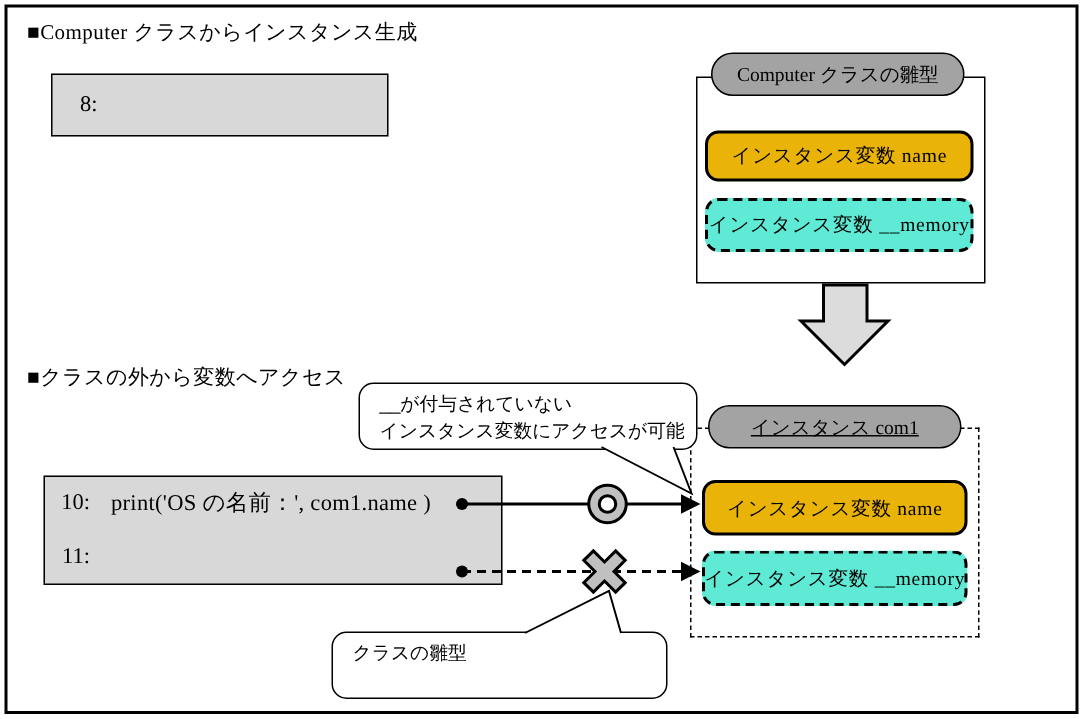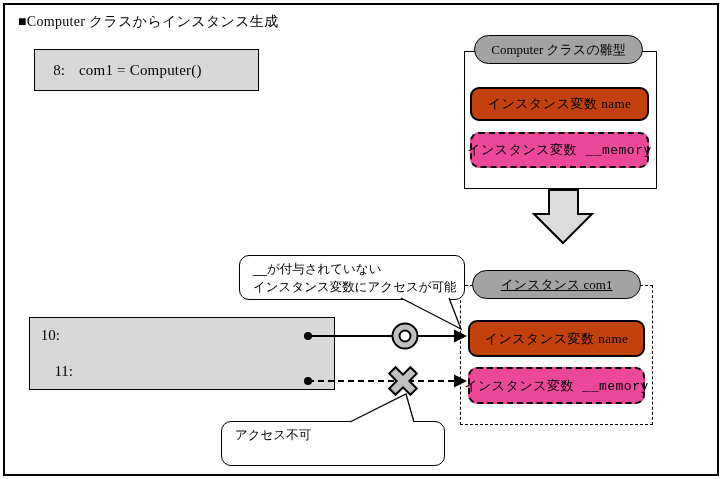--- a/index.html
+++ b/index.html
@@ -7,66 +7,67 @@
   .canvas{position:absolute;left:3px;top:3px;width:712px;height:469px;border:2px solid #000;background:#fff;}
   .abs{position:absolute;box-sizing:border-box;}
   .heading{font-size:14px;color:#000;white-space:nowrap;font-family:"Liberation Serif",sans-serif;letter-spacing:.3px;}
   .codebox{background:#d8d8d8;border:1px solid #000;font-family:"Liberation Serif",serif;font-size:15px;color:#000;}
   .code-row{display:flex;align-items:center;white-space:nowrap;}
   .code-no{width:30px;text-align:right;}
   .code-txt{margin-left:14px;letter-spacing:.2px;}
   .pill{background:#a3a3a3;border:1.5px solid #000;border-radius:15px;display:flex;align-items:center;justify-content:center;font-size:13px;font-family:"Liberation Serif",sans-serif;white-space:nowrap;z-index:3;}
   .frame{background:#fff;border:1.5px solid #000;z-index:1;}
   .frame-dashed{background:transparent;border:1.3px dashed #000;z-index:1;}
-  .varbox{border:2px solid #000;border-radius:9px;display:flex;align-items:center;justify-content:center;font-size:13px;font-family:"Liberation Serif",sans-serif;white-space:nowrap;z-index:2;background:#c2410c;letter-spacing:.5px;}
-  .varbox.private{border-style:dashed;background:#ec4899;font-family:Liberation Mono, monospace;}
+  .varbox{border:2px solid #000;border-radius:9px;display:flex;align-items:center;justify-content:center;font-size:13px;font-family:"Liberation Serif",sans-serif;white-space:nowrap;z-index:2;background:#eab308;letter-spacing:.5px;}
+  .varbox.private{border-style:dashed;background:#5eead4;}
   .callout{background:#fff;border:1.3px solid #000;border-radius:10px;font-size:12.5px;line-height:18px;padding:4px 0 16px 13px;z-index:4;white-space:nowrap;}
   svg.overlay{position:absolute;left:0;top:0;z-index:5;pointer-events:none;}
 </style>
 </head>
 <body>
 
 <div class="canvas">
 
   <div class="abs heading" style="left:13px;top:8px;">■Computer クラスからインスタンス生成</div>
 
   <div class="abs codebox" style="left:29px;top:44px;width:225px;height:42px;display:flex;align-items:center;">
     <div class="code-row">
       <span class="code-no">8:</span>
-      <span class="code-txt">com1 = Computer()</span>
     </div>
   </div>
 
   <div class="abs frame" style="left:459px;top:46px;width:193px;height:138px;"></div>
   <div class="abs pill" style="left:469px;top:30px;width:169px;height:29px;">Computer クラスの雛型</div>
   <div class="abs varbox" style="left:465px;top:82px;width:179px;height:34px;">インスタンス変数 name</div>
   <div class="abs varbox private" style="left:465px;top:127px;width:179px;height:36px;">インスタンス変数 __memory</div>
 
+  <div class="abs heading" style="left:13px;top:238px;">■クラスの外から変数へアクセス</div>
 
   <div class="abs frame-dashed" style="left:455px;top:280px;width:193px;height:140px;"></div>
   <div class="abs pill" style="left:467px;top:265px;width:169px;height:29px;text-decoration:underline;">インスタンス com1</div>
   <div class="abs varbox" style="left:463px;top:315px;width:177px;height:37px;">インスタンス変数 name</div>
   <div class="abs varbox private" style="left:463px;top:362px;width:177px;height:37px;">インスタンス変数 __memory</div>
 
   <div class="abs callout" style="left:234px;top:250px;width:226px;height:45px;">
     <div>__が付与されていない</div>
     <div>インスタンス変数にアクセスが可能</div>
   </div>
 
   <div class="abs codebox" style="left:24px;top:312px;width:306px;height:73px;display:flex;flex-direction:column;">
     <div class="code-row" style="height:36px;">
       <span class="code-no">10:</span>
+      <span class="code-txt">print('OS の名前：', com1.name )</span>
     </div>
-    <div class="code-row" style="height:36px;padding-left:13px;">
+    <div class="code-row" style="height:36px;">
       <span class="code-no">11:</span>
     </div>
   </div>
 
   <div class="abs callout" style="left:216px;top:416px;width:224px;height:45px;">
-    <div>アクセス不可</div>
+    <div>クラスの雛型</div>
   </div>
 
   <svg class="overlay" width="716" height="473" viewBox="0 0 716 473">
 
     <polygon points="544,185 573,185 573,209 587,209 558,238 529,209 544,209" fill="#dcdcdc" stroke="#000" stroke-width="2"></polygon>
 
     <line x1="303" y1="331" x2="450" y2="331" stroke="#000" stroke-width="2"></line>
     <circle cx="303" cy="331" r="4" fill="#000"></circle>
     <polygon points="449,324.5 462,331 449,337.5" fill="#000"></polygon>
 

